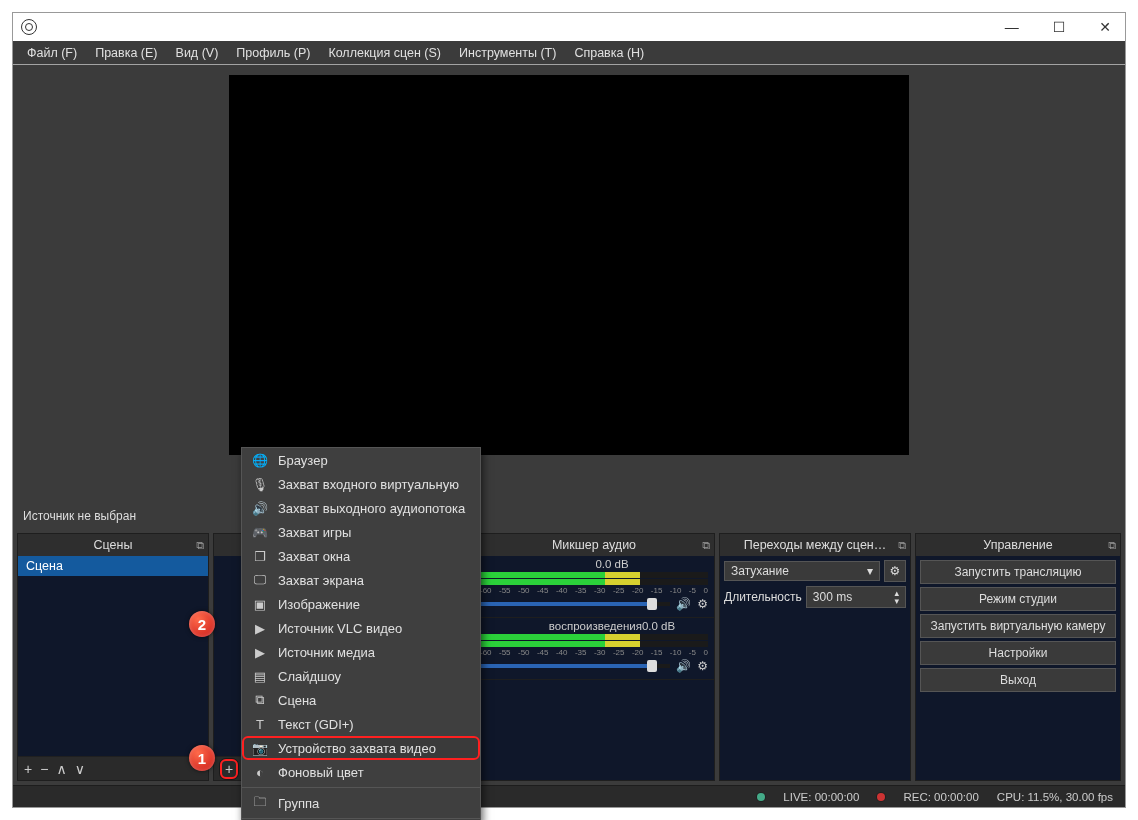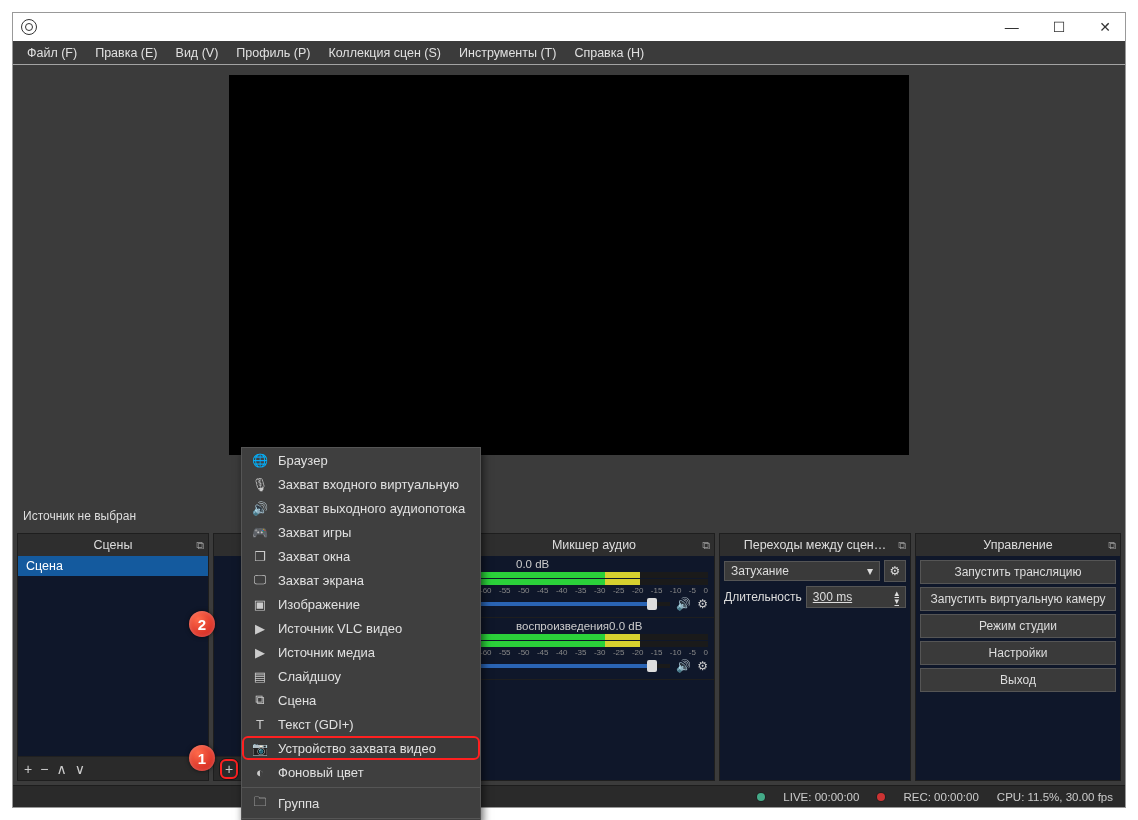--- a/index.html
+++ b/index.html
@@ -32,36 +32,36 @@
 .hl-circle{ border:2px solid #ff2020; border-radius:6px; padding:0 3px; box-shadow:0 0 0 1px rgba(0,0,0,.4);}
 .badge{ position:absolute; width:26px;height:26px;border-radius:50%; background:radial-gradient(circle at 35% 30%,#ff6a4a,#c81616);display:flex;align-items:center;justify-content:center;color:#fff;font-weight:bold;font-size:15px;box-shadow:0 0 4px rgba(0,0,0,.6),inset 0 0 4px rgba(255,255,255,.3);}
 .badge1{left:176px; bottom:36px;}
 .badge2{left:176px; bottom:170px;}
 .context-menu{ position:absolute; left:228px; top:382px; width:240px; background:#3f3f3f; border:1px solid #555; box-shadow:2px 3px 8px rgba(0,0,0,.6); font-size:13px; color:#e0e0e0; z-index:50;}
 .cm-row{ display:flex; align-items:center; gap:10px; padding:4px 10px; height:24px; cursor:default;}
 .cm-row.sep{ height:1px; padding:0; background:#555; margin:3px 0;}
 .cm-row .ico{ width:16px; display:flex; justify-content:center; color:#ccc;}
 .cm-row.highlight{ outline:2px solid #ff2020; outline-offset:-2px; border-radius:6px; background:#3a3a3a;}
 .mixer-ch{ border-bottom:1px solid #1e1e1e; padding:2px 6px 6px;}
-.mixer-ch .cname{ display:flex; justify-content:flex-start; font-size:11.5px; color:#ccc;margin-left:36px;}
+.mixer-ch .cname{ display:flex; justify-content:center; font-size:11.5px; color:#ccc;margin-left:36px;}
 .meter-stack{display:flex;flex-direction:column;gap:1px;margin-top:2px;}
 .meter{ height:6px; background:#1a1a1a; position:relative;}
 .meter .g{position:absolute;left:0;top:0;bottom:0;width:55%;background:#2bd13a;}
 .meter .y{position:absolute;left:55%;top:0;bottom:0;width:15%;background:#d6d02f;}
 .ticks{font-size:8px;color:#888;display:flex;justify-content:space-between;margin-top:1px;}
 .slider-row{display:flex;align-items:center;gap:6px;margin-top:2px;}
 .slider{flex:1;height:4px;background:#1a1a1a;position:relative;}
 .slider .fill{position:absolute;left:0;top:0;bottom:0;width:90%;background:#2a64b4;}
 .slider .knob{position:absolute;left:88%;top:-4px;width:10px;height:12px;background:#ddd;border-radius:2px;}
 .mini-ico{font-size:12px;color:#ccc;}
 .trans-body{padding:4px;font-size:12px;color:#ddd;}
 .trans-row{display:flex;align-items:center;gap:4px;margin-bottom:4px;}
 .combo{flex:1;background:#3a3a3a;border:1px solid #555;padding:2px 6px;display:flex;justify-content:space-between;align-items:center;}
 .gearbtn{width:22px;height:22px;background:#3a3a3a;border:1px solid #555;display:flex;align-items:center;justify-content:center;}
-.spin{flex:1;background:#3a3a3a;border:1px solid #555;padding:2px 6px;display:flex;justify-content:space-between;align-items:center;text-decoration:underline;}
+.spin{flex:1;background:#3a3a3a;border:1px solid #555;padding:2px 6px;display:flex;justify-content:space-between;align-items:center;}
 .ctrl-body{padding:4px;display:flex;flex-direction:column;gap:3px;}
 .ctrl-body .cbtn{background:#3a3a3a;border:1px solid #555;color:#ddd;text-align:center;padding:4px 2px;font-size:12px;cursor:default;}
 .statusbar{height:22px;background:#2a2a2a;border-top:1px solid #1d1d1d;display:flex;align-items:center;justify-content:flex-end;gap:18px;padding:0 12px;font-size:11.5px;color:#ccc;}
 .statusbar .dot{width:8px;height:8px;border-radius:50%;background:#4a8;box-shadow:0 0 0 1px #222;}
 .statusbar .dot.red{background:#c33;}
 </style>
 </head>
 <body>
 
 <div class="window">
@@ -301,22 +301,22 @@
         </div>
       </div>
 
       <div class="panel controls">
         <div class="p-header">
           <span>Управление</span>
           <span class="popout">⧉</span>
         </div>
         <div class="ctrl-body" id="ctrlbody">
             <div class="cbtn">Запустить трансляцию</div>
+            <div class="cbtn">Режим студии</div>
             <div class="cbtn">Запустить виртуальную камеру</div>
-            <div class="cbtn">Режим студии</div>
             <div class="cbtn">Настройки</div>
             <div class="cbtn">Выход</div>
           </div>
       </div>
 
     </div>
 
     <div class="statusbar">
       <span class="dot"></span>
       <span>LIVE: 00:00:00</span>

